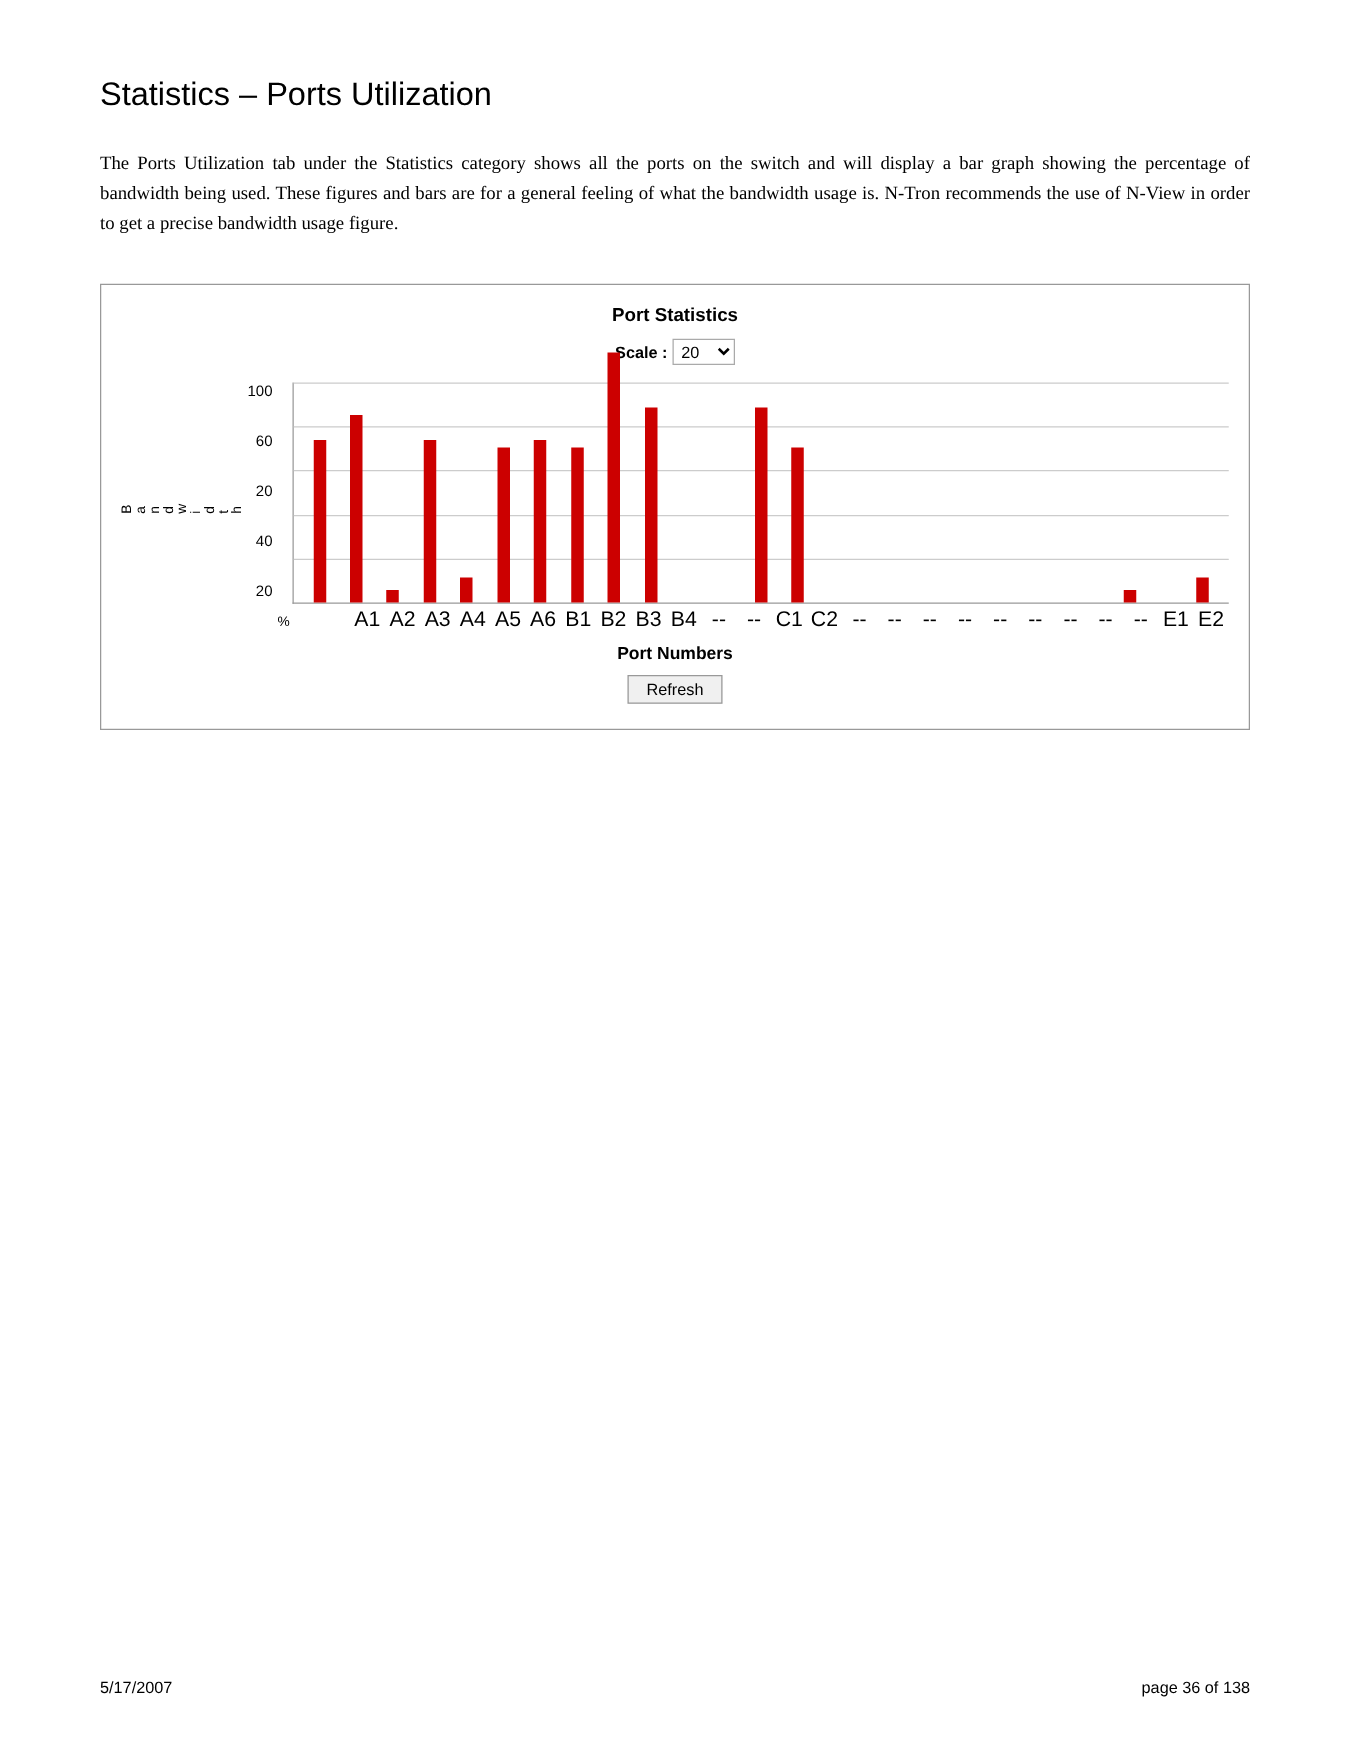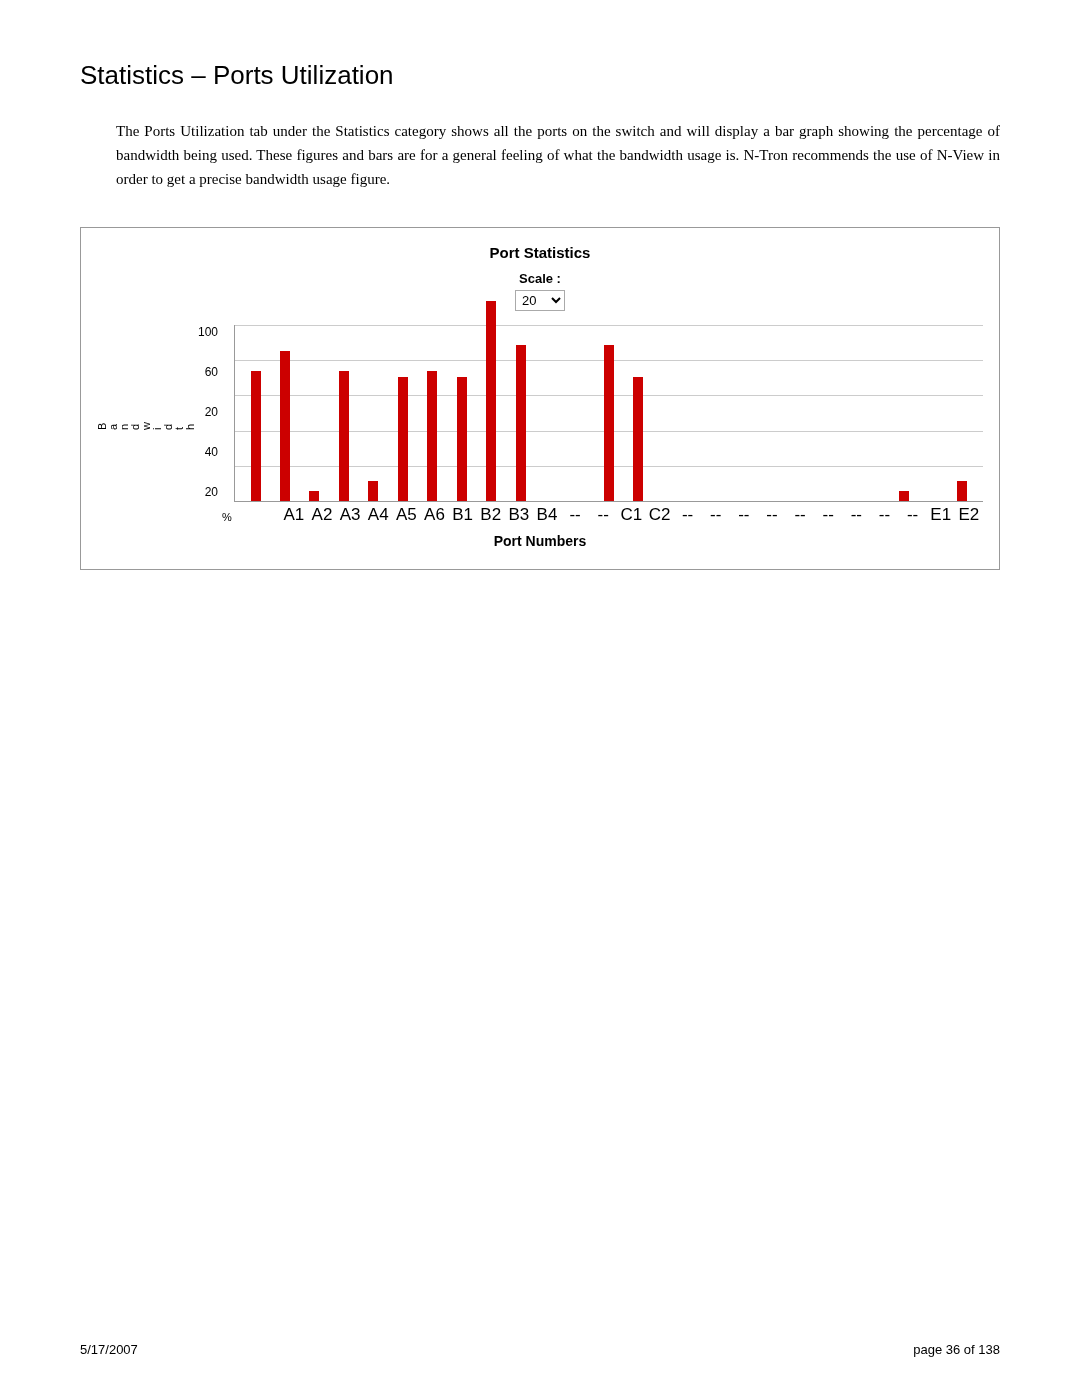--- a/index.html
+++ b/index.html
@@ -21,21 +21,20 @@
       font-size: 26px;
       font-weight: normal;
       font-family: Arial, sans-serif;
       margin-bottom: 28px;
     }
     .description {
       text-align: justify;
       line-height: 1.6;
       margin-bottom: 36px;
       font-size: 15px;
-      margin-left: 36px;
     }
     .chart-container {
       border: 1px solid #999;
       padding: 16px 16px 20px 16px;
       margin-bottom: 20px;
     }
     .chart-title {
       text-align: center;
       font-weight: bold;
       font-size: 15px;
@@ -43,21 +42,20 @@
       font-family: Arial, sans-serif;
     }
     .scale-row {
       display: flex;
       align-items: center;
       justify-content: center;
       margin-bottom: 14px;
       gap: 4px;
       font-family: Arial, sans-serif;
       font-size: 13px;
-      flex-direction: column;
     }
     .scale-label {
       font-weight: bold;
     }
     .scale-select {
       border: 1px solid #aaa;
       background: #fff;
       font-size: 13px;
       padding: 1px 2px;
       width: 50px;
@@ -316,19 +314,22 @@
             <div class="x-label">--</div>
             <div class="x-label">--</div>
             <div class="x-label">E1</div>
             <div class="x-label">E2</div>
           </div>
       </div>
     </div>
 
     <div class="port-numbers-label">Port Numbers</div>
 
+    <div class="refresh-row">
+      <button class="refresh-btn">Refresh</button>
+    </div>
   </div>
 
   <div class="footer">
     <span>5/17/2007</span>
     <span>page 36 of 138</span>
   </div>
 </div>
 
 </body></html>

